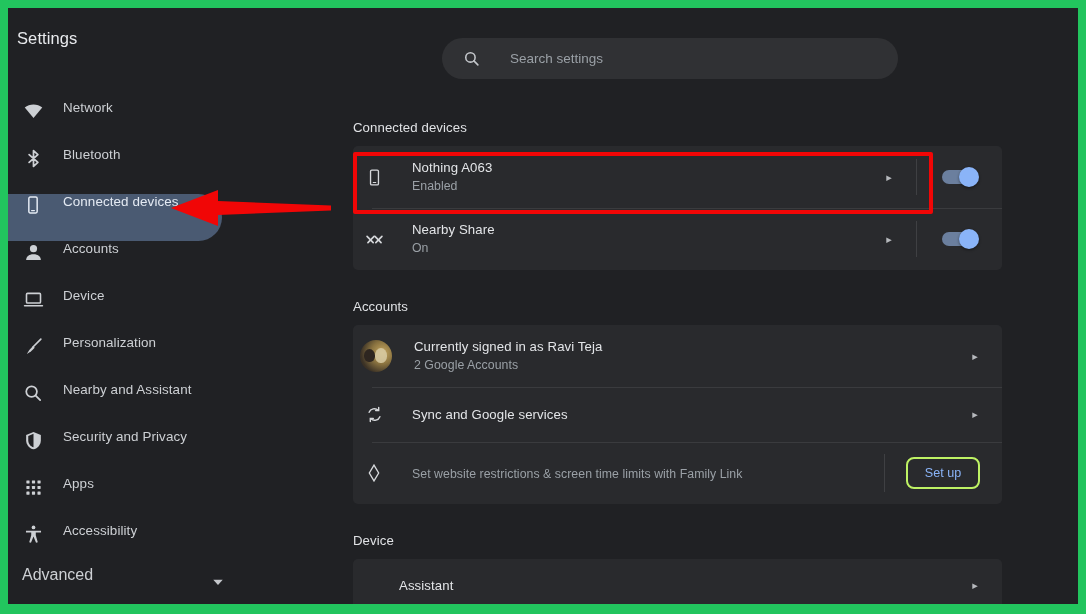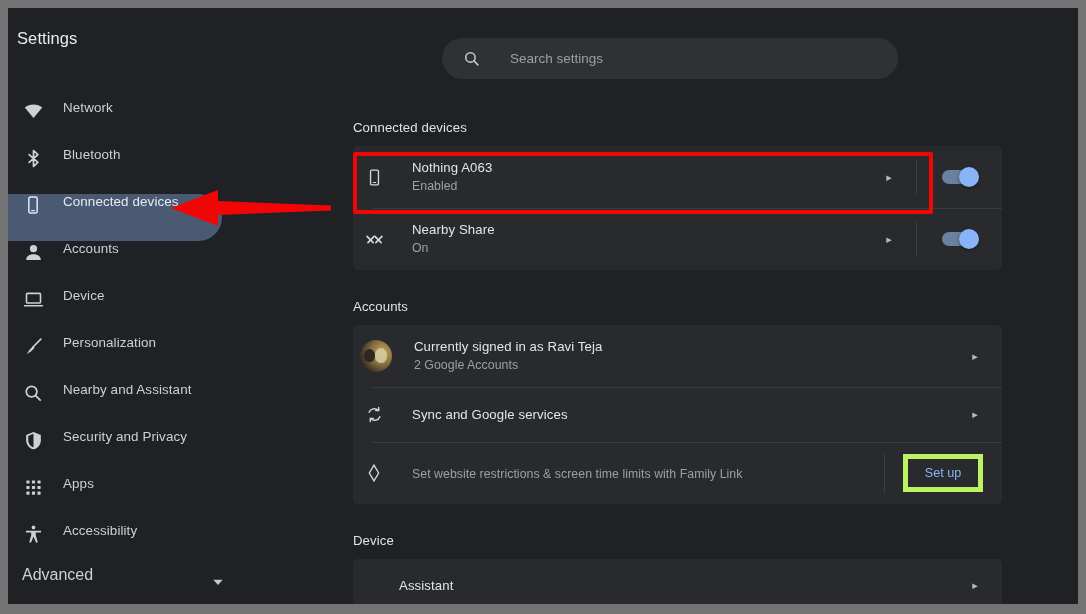--- a/index.html
+++ b/index.html
@@ -10,21 +10,21 @@
     overflow: hidden;
     background: #c8ccd0;
     font-family: "Liberation Sans", sans-serif;
   }
 
   
   #window-frame {
     position: absolute;
     left: 0; top: 0;
     width: 1086px; height: 614px;
-    background: #737373;
+    background: #22c55e;
     padding: 8px 8px 10px 8px;
   }
   #app-root {
     position: relative;
     width: 100%; height: 100%;
     background: #202124;
     overflow: hidden;
   }
 
   
@@ -269,26 +269,26 @@
     height: 62px;
   }
   .setup-cell::before {
     content: "";
     position: absolute;
     left: 0; top: 12px; bottom: 12px;
     width: 1px;
     background: #3f4043;
   }
   #setup-button {
-    border: 5px solid #bef264;
+    border: 2px solid #bef264;
     background: transparent;
     color: #8ab4f8;
     font-family: "Liberation Sans", sans-serif;
     font-size: 12.6px;
-    border-radius: 0;
+    border-radius: 8px;
     padding: 7px 17px;
     cursor: pointer;
   }
 
   
   #red-box {
     position: absolute;
     left: 345px; top: 144px;
     width: 580px; height: 62px;
     border: 4px solid #f10606;

